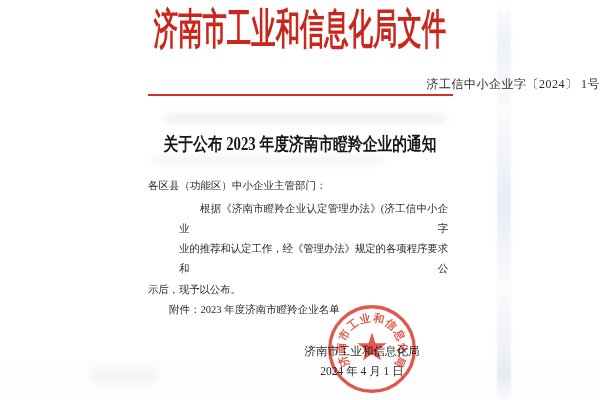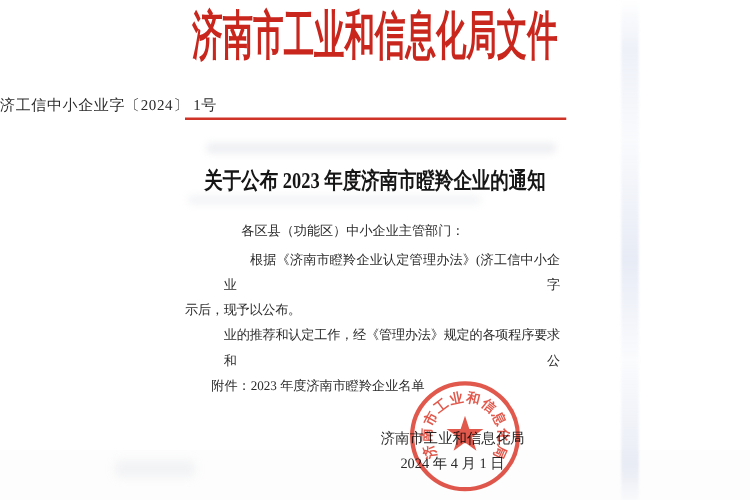--- a/index.html
+++ b/index.html
@@ -30,37 +30,37 @@
   .header-title{
     position:absolute;left:0;top:7px;width:600px;margin:0;
     text-align:center;
     font-size:42px;line-height:44px;font-weight:bold;
     color:var(--header-red,#c9271e);
     transform:scaleX(.58);
     white-space:nowrap;
   }
   .doc-number{
     position:absolute;left:0;top:77px;width:600px;
-    text-align:left;font-size:12px;line-height:14px;
+    text-align:right;font-size:12px;line-height:14px;
     color:var(--text,#2b2b2b);letter-spacing:.5px;
   }
   .red-rule{
     position:absolute;left:148px;top:94px;width:305px;height:2px;
     background:var(--rule-red,#cf3226);
   }
   .doc-title{
     position:absolute;left:0;top:133px;width:600px;margin:0;
     text-align:center;font-size:18px;line-height:22px;font-weight:bold;
     color:#161616;transform:scaleX(.82);white-space:nowrap;
   }
   .content{
     position:absolute;left:148px;top:176px;width:300px;
     font-size:10.5px;color:var(--text,#2b2b2b);
   }
-  .salutation{line-height:20px;white-space:nowrap;margin-left:45px;}
+  .salutation{line-height:20px;white-space:nowrap;}
   .para{margin-top:2.5px;}
   .bline{
     line-height:20.3px;letter-spacing:-.2px;white-space:nowrap;
   }
   .bline.just{
     white-space:normal;text-align:justify;text-align-last:justify;margin-left:31px;
   }
   .bline.indent{text-indent:21px;}
   .attachment{line-height:20px;text-indent:21px;white-space:nowrap;}
 
@@ -100,22 +100,22 @@
   <div class="doc-number">济工信中小企业字〔2024〕 1号</div>
 
   <div class="red-rule"></div>
 
   <h2 class="doc-title">关于公布 2023 年度济南市瞪羚企业的通知</h2>
 
   <div class="content">
     <div class="salutation">各区县（功能区）中小企业主管部门：</div>
     <div class="para">
       <div class="bline just indent">根据《济南市瞪羚企业认定管理办法》(济工信中小企业字</div>
+      <div class="bline just">业的推荐和认定工作，经《管理办法》规定的各项程序要求和公</div>
       <div class="bline">示后，现予以公布。</div>
-      <div class="bline just">业的推荐和认定工作，经《管理办法》规定的各项程序要求和公</div>
     </div>
     <div class="attachment">附件：2023 年度济南市瞪羚企业名单</div>
   </div>
 
   <div class="sig-block">
     <div class="signer">济南市工业和信息化局</div>
     <div class="date">2024 年 4 月 1 日</div>
   </div>
 
   <svg class="stamp" viewBox="0 0 100 100" xmlns="http://www.w3.org/2000/svg">

